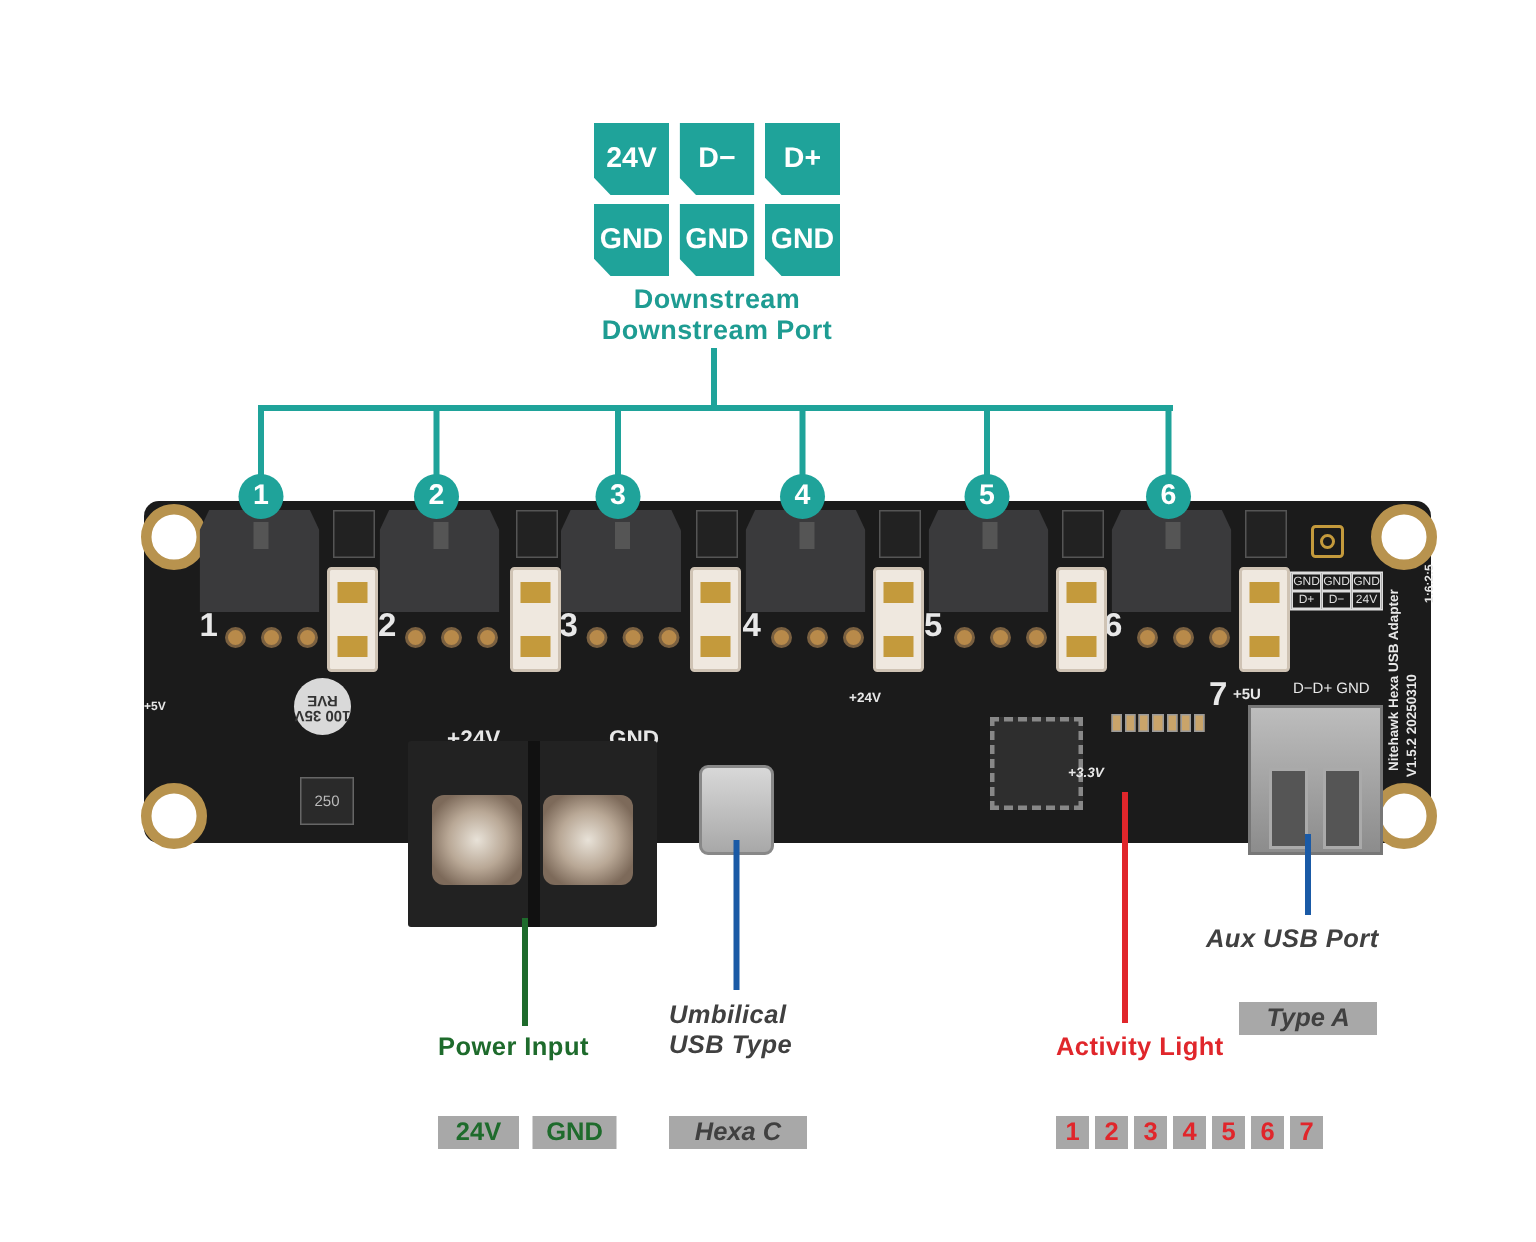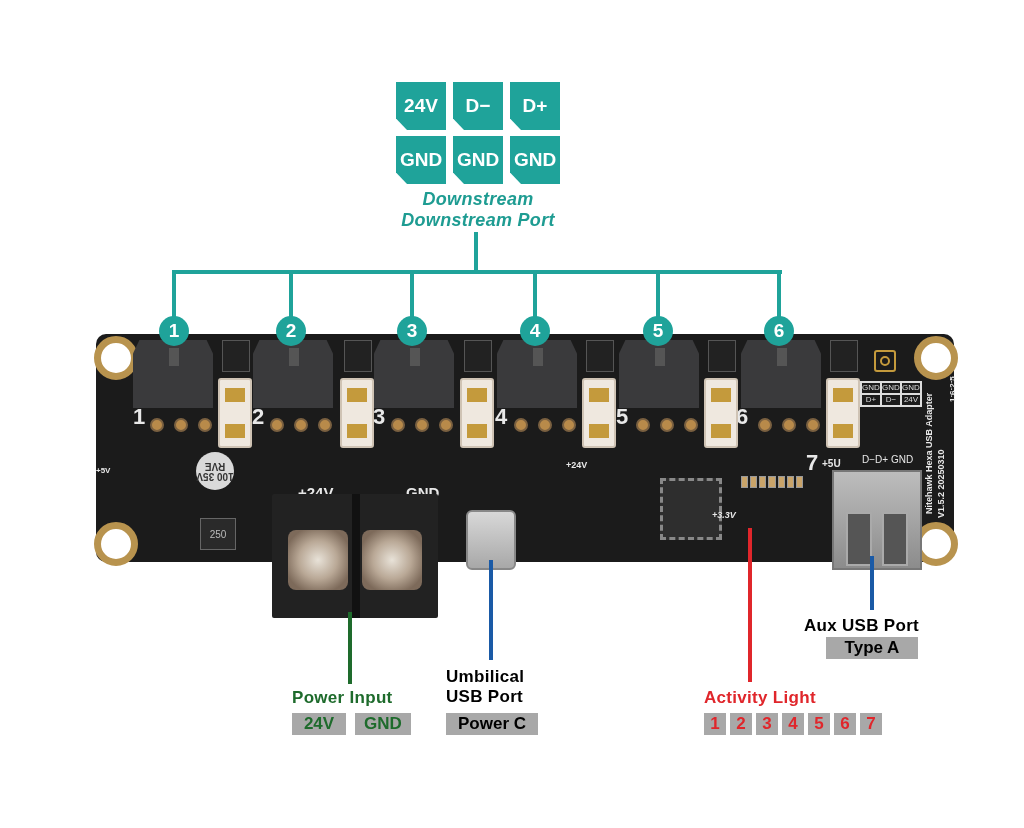--- a/index.html
+++ b/index.html
@@ -1,21 +1,21 @@
 <!DOCTYPE html>
 <html><head>
 <meta charset="utf-8">
 <style>
   html,body{margin:0;padding:0;background:#ffffff;}
   body{width:1024px;height:828px;position:relative;overflow:hidden;font-family:"Liberation Sans",sans-serif;}
   
   .pin{position:absolute;width:50px;height:48px;background:#1fa39a;color:#fff;font-weight:bold;font-size:19px;
        display:flex;align-items:center;justify-content:center;
        clip-path:polygon(0 0,100% 0,100% 100%,22% 100%,0 76%);}
-  .teal-title{position:absolute;color:#1e9c92;font-weight:bold;font-size:18px;text-align:center;line-height:21px;letter-spacing:0.3px;font-style:italic;}
+  .teal-title{position:absolute;color:#1e9c92;font-weight:bold;font-size:18px;text-align:center;line-height:21px;letter-spacing:0.3px;}
   .line{position:absolute;}
   .teal{background:#1fa39a;}
   .badge{position:absolute;width:30px;height:30px;border-radius:50%;background:#1fa39a;color:#fff;font-weight:bold;font-size:19px;
          display:flex;align-items:center;justify-content:center;}
   
   .board{position:absolute;left:96px;top:334px;width:858px;height:228px;background:#1b1b1b;border-radius:10px;}
   .hole{position:absolute;width:30px;height:30px;border-radius:50%;background:#fff;border:7px solid #b8934e;}
   .conn{position:absolute;width:80px;height:68px;background:#3a3a3c;clip-path:polygon(8% 0,92% 0,100% 20%,100% 100%,0 100%,0 20%);}
   .conn .key{position:absolute;left:36px;top:8px;width:10px;height:18px;background:#555;}
   .pinrow{position:absolute;display:flex;gap:10px;}
@@ -36,23 +36,23 @@
   .inductor{position:absolute;left:200px;top:518px;width:34px;height:30px;background:#2a2a2a;border:1px solid #666;color:#bbb;font-size:10px;display:flex;align-items:center;justify-content:center;}
   .silk{position:absolute;color:#e8e8e8;font-size:12px;font-weight:bold;}
   .smd{position:absolute;width:14px;height:7px;background:#ddd;border:1px solid #999;}
   .vert{position:absolute;color:#e8e8e8;font-size:9px;font-weight:bold;transform:rotate(-90deg);transform-origin:left top;white-space:nowrap;}
   .logo{position:absolute;left:874px;top:350px;width:18px;height:18px;border:2px solid #c49a3c;border-radius:3px;}
   .logo::after{content:"";position:absolute;left:4px;top:4px;width:6px;height:6px;border:2px solid #c49a3c;border-radius:50%;}
   .pinmap{position:absolute;left:860px;top:381px;display:grid;grid-template-columns:repeat(3,20px);border:1px solid #ddd;}
   .pinmap span{font-size:8px;color:#ddd;border:1px solid #ddd;text-align:center;line-height:10px;}
   
   .label{position:absolute;font-weight:bold;font-size:17px;letter-spacing:0.3px;}
-  .grey{position:absolute;background:#a8a8a8;font-weight:bold;font-size:17px;display:flex;align-items:center;justify-content:center;height:22px;}
+  .grey{position:absolute;background:#a8a8a8;font-weight:bold;font-size:17px;display:flex;align-items:center;justify-content:center;height:22px;margin-top:31px;}
   .green{color:#1e6b2c;}
-  .blue{color:#000000;}
+  .blue{color:#404040;font-style:italic;}
   .red{color:#e0262b;}
 </style>
 </head>
 <body>
 
 <div>
   <div class="pin" style="left:396px;top:82px;">24V</div>
   <div class="pin" style="left:453px;top:82px;">D−</div>
   <div class="pin" style="left:510px;top:82px;">D+</div>
   <div class="pin" style="left:396px;top:136px;">GND</div>
@@ -209,23 +209,23 @@
 <div class="line" style="left:489px;top:560px;width:4px;height:100px;background:#1a5aa6;"></div>
 <div class="line" style="left:870px;top:556px;width:4px;height:54px;background:#1a5aa6;"></div>
 <div class="line" style="left:748px;top:528px;width:4px;height:154px;background:#e0262b;"></div>
 
 <div class="label green" style="left:292px;top:688px;text-align:center;">Power Input</div>
 <div class="grey green" style="left:292px;top:713px;width:54px;">24V</div>
 <div class="grey green" style="left:355px;top:713px;width:56px;">GND</div>
 
 <div class="label blue" style="left:446px;top:667px;line-height:20px;">
   <div>Umbilical</div>
-  <div>USB Port</div>
-</div>
-<div class="grey blue" style="left:446px;top:713px;width:92px;">Power C</div>
+  <div>USB Type</div>
+</div>
+<div class="grey blue" style="left:446px;top:713px;width:92px;">Hexa C</div>
 
 <div class="label blue" style="left:804px;top:616px;">Aux USB Port</div>
 <div class="grey blue" style="left:826px;top:637px;width:92px;">Type A</div>
 
 <div class="label red" style="left:704px;top:688px;">Activity Light</div>
 <div style="position:absolute;left:704px;top:713px;display:flex;gap:4px;">
   <div class="grey red" style="position:static;width:22px;">1</div>
   <div class="grey red" style="position:static;width:22px;">2</div>
   <div class="grey red" style="position:static;width:22px;">3</div>
   <div class="grey red" style="position:static;width:22px;">4</div>

